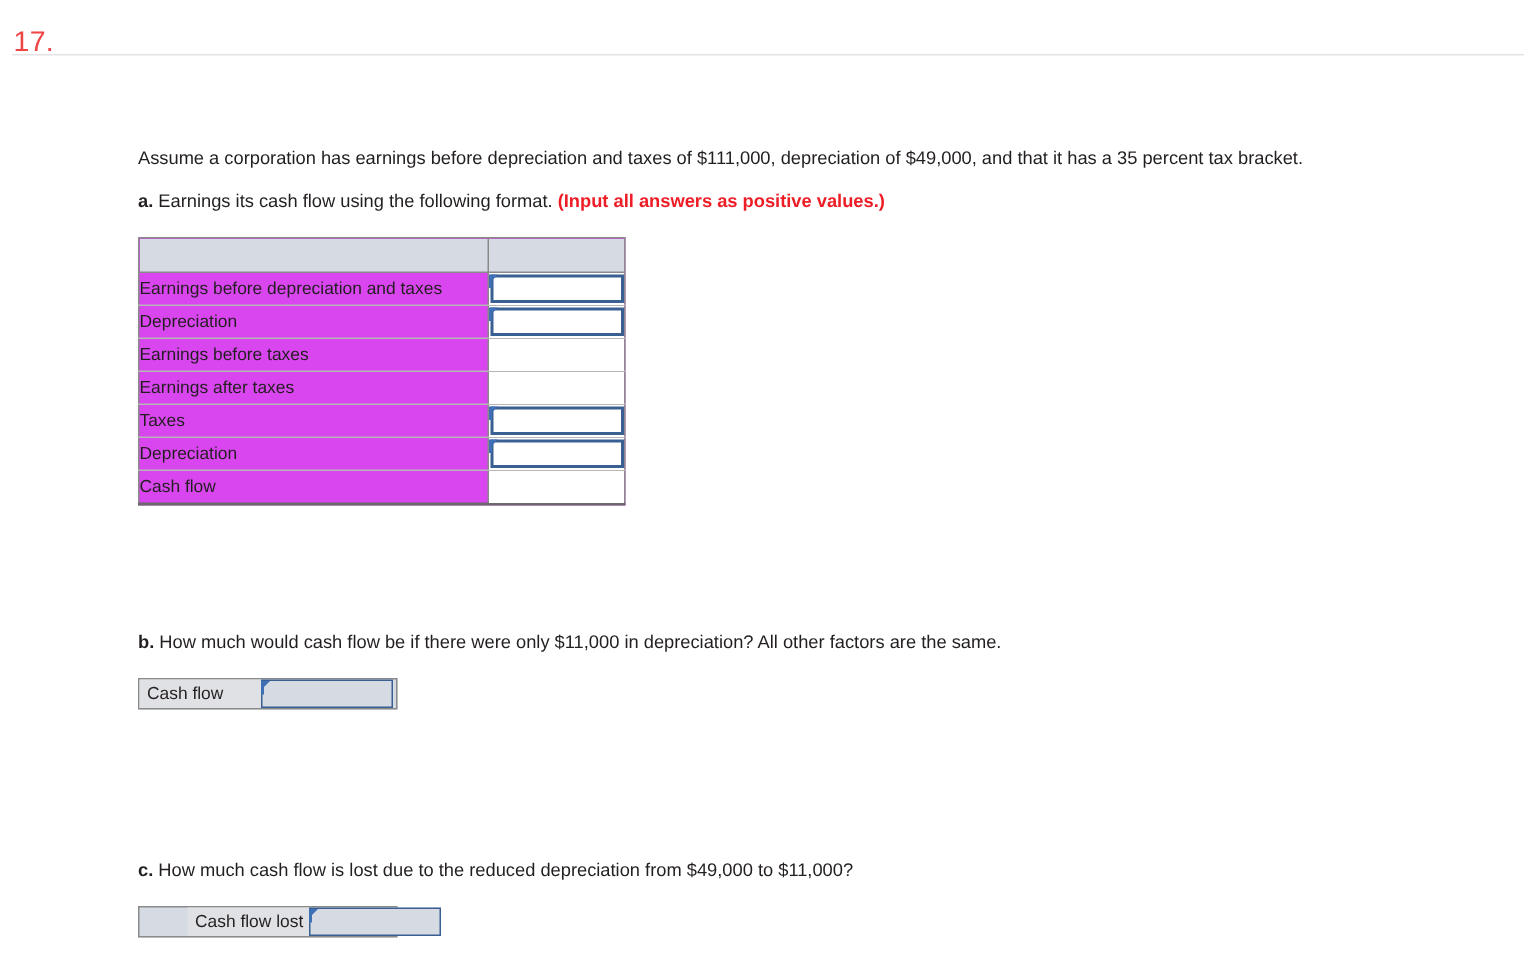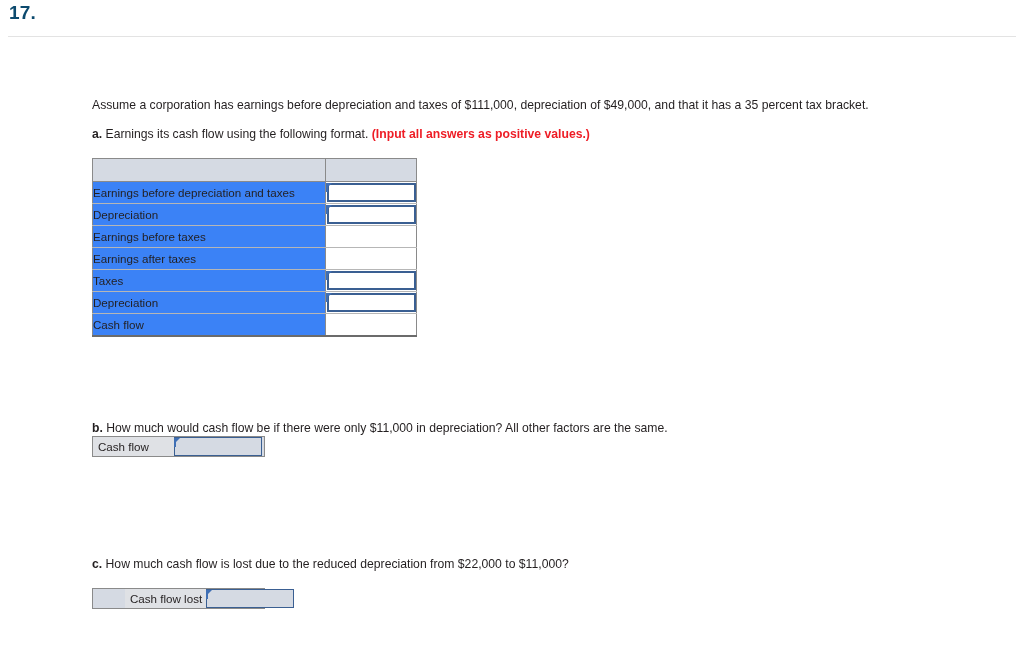--- a/index.html
+++ b/index.html
@@ -18,24 +18,24 @@
 
   
   .qnum-bar {
     position: absolute;
     left: 0; top: 0;
     width: 1024px;
     height: 37px;
   }
   .qnum {
     position: absolute;
-    left: 9px; top: 2px;
+    left: 9px; top: 18px;
     font-size: 19px;
-    font-weight: 700;
-    color: #0c4a6e;
+    font-weight: 400;
+    color: #ef4444;
     letter-spacing: 0.2px;
   }
   .hrule {
     position: absolute;
     left: 8px; top: 36px;
     width: 1008px;
     height: 1px;
     background: #e3e3e3;
   }
 
@@ -67,21 +67,21 @@
     color: #ee1c25;
     font-weight: bold;
   }
 
   
   .acc-table {
     border-collapse: collapse;
     table-layout: fixed;
     width: 324px;
     font-size: 11.6px;
-    background: #3b82f6;
+    background: #d946ef;
   }
   .acc-table col.c-label { width: 233px; }
   .acc-table col.c-value { width: 91px; }
 
   .acc-table td {
     height: 21px;
     padding: 0;
     margin: 0;
     vertical-align: middle;
     border-left: 1px solid #8a8a8a;
@@ -262,37 +262,37 @@
       </tr>
 
       <tr class="last">
         <td class="lbl">Cash flow</td>
         <td class="valcell"></td>
       </tr>
     </tbody>
   </table>
 
   
-  <div class="part" style="margin-top:84px; margin-bottom:0;">
+  <div class="part" style="margin-top:84px; margin-bottom:16px;">
     <span class="plabel">b.</span>
     <span>How much would cash flow be if there were only $11,000 in depreciation? All other factors are the same.</span>
   </div>
 
   <div class="minibox" style="width:173px;">
     <div class="mlbl" style="width:81px;">Cash flow</div>
     <div class="mval">
       <span class="flag"></span>
       <input class="ansbox shaded" type="text" value="" style="">
     </div>
   </div>
 
   
   <div class="part" style="margin-top:100px; margin-bottom:16px;">
     <span class="plabel">c.</span>
-    <span>How much cash flow is lost due to the reduced depreciation from $22,000 to $11,000?</span>
+    <span>How much cash flow is lost due to the reduced depreciation from $49,000 to $11,000?</span>
   </div>
 
   <div class="minibox" style="width:173px;padding-left:32px;">
     <div class="mlbl" style="width:81px;">Cash flow lost</div>
     <div class="mval">
       <span class="flag"></span>
       <input class="ansbox shaded" type="text" value="" style="">
     </div>
   </div>
 

